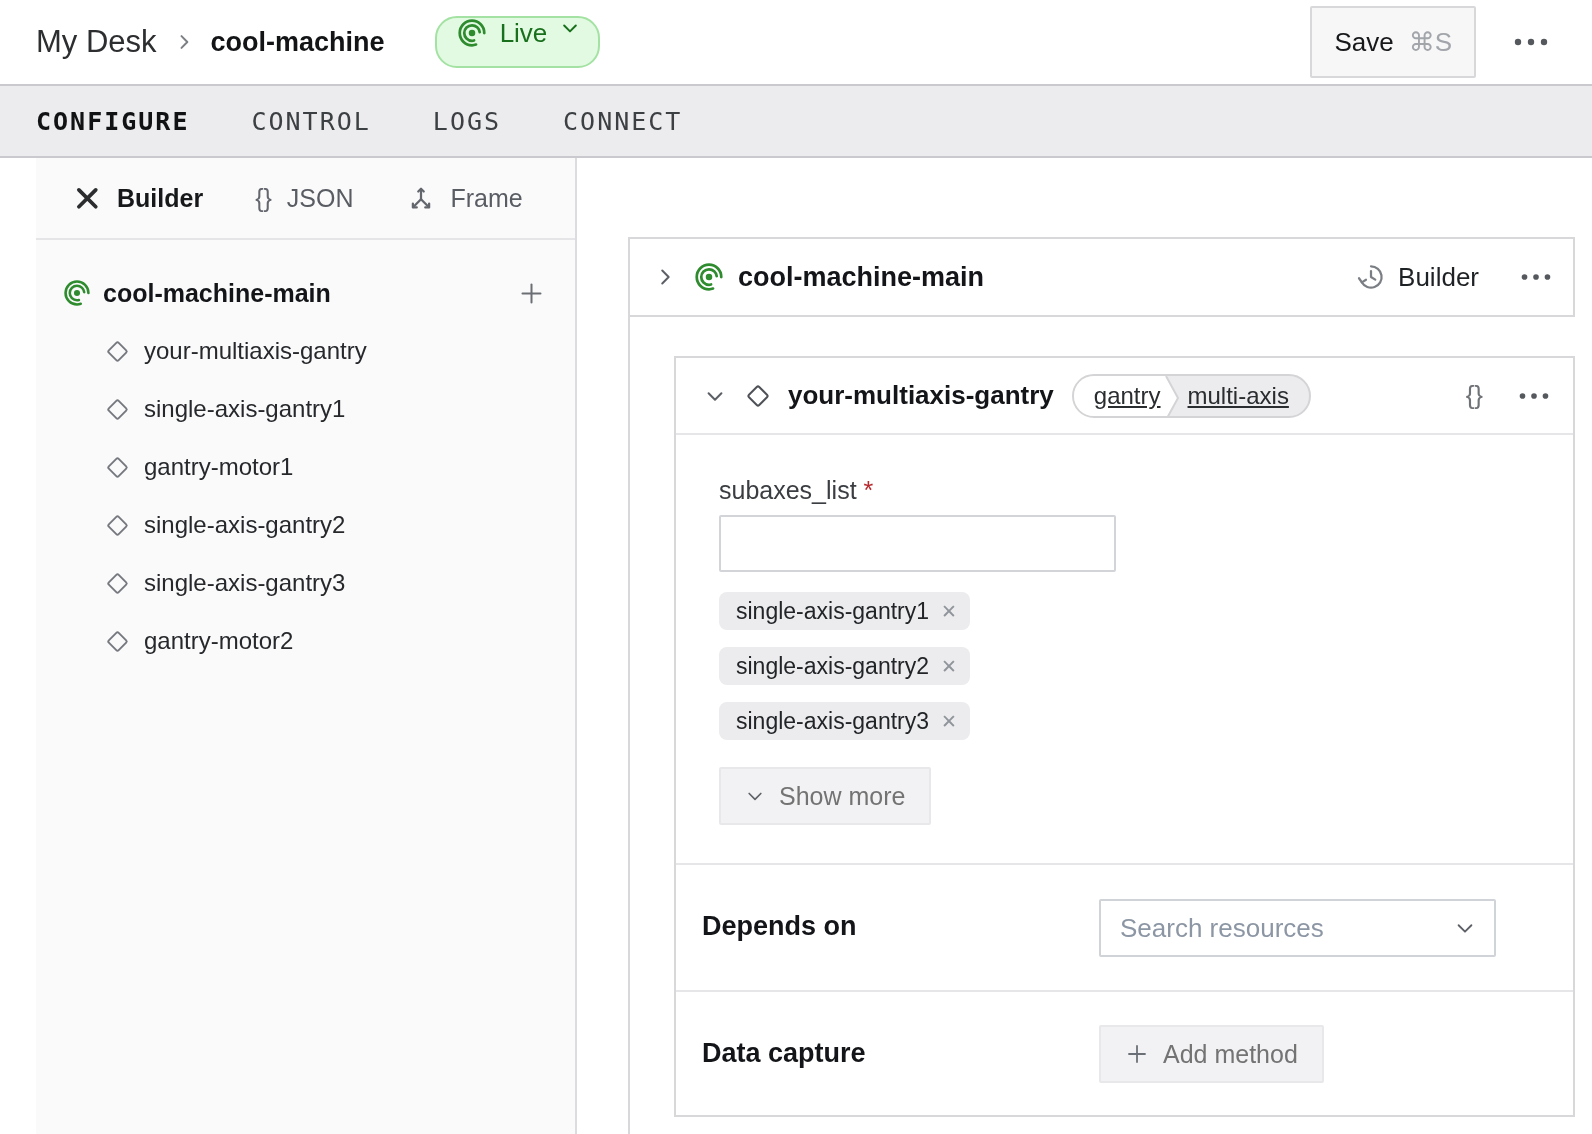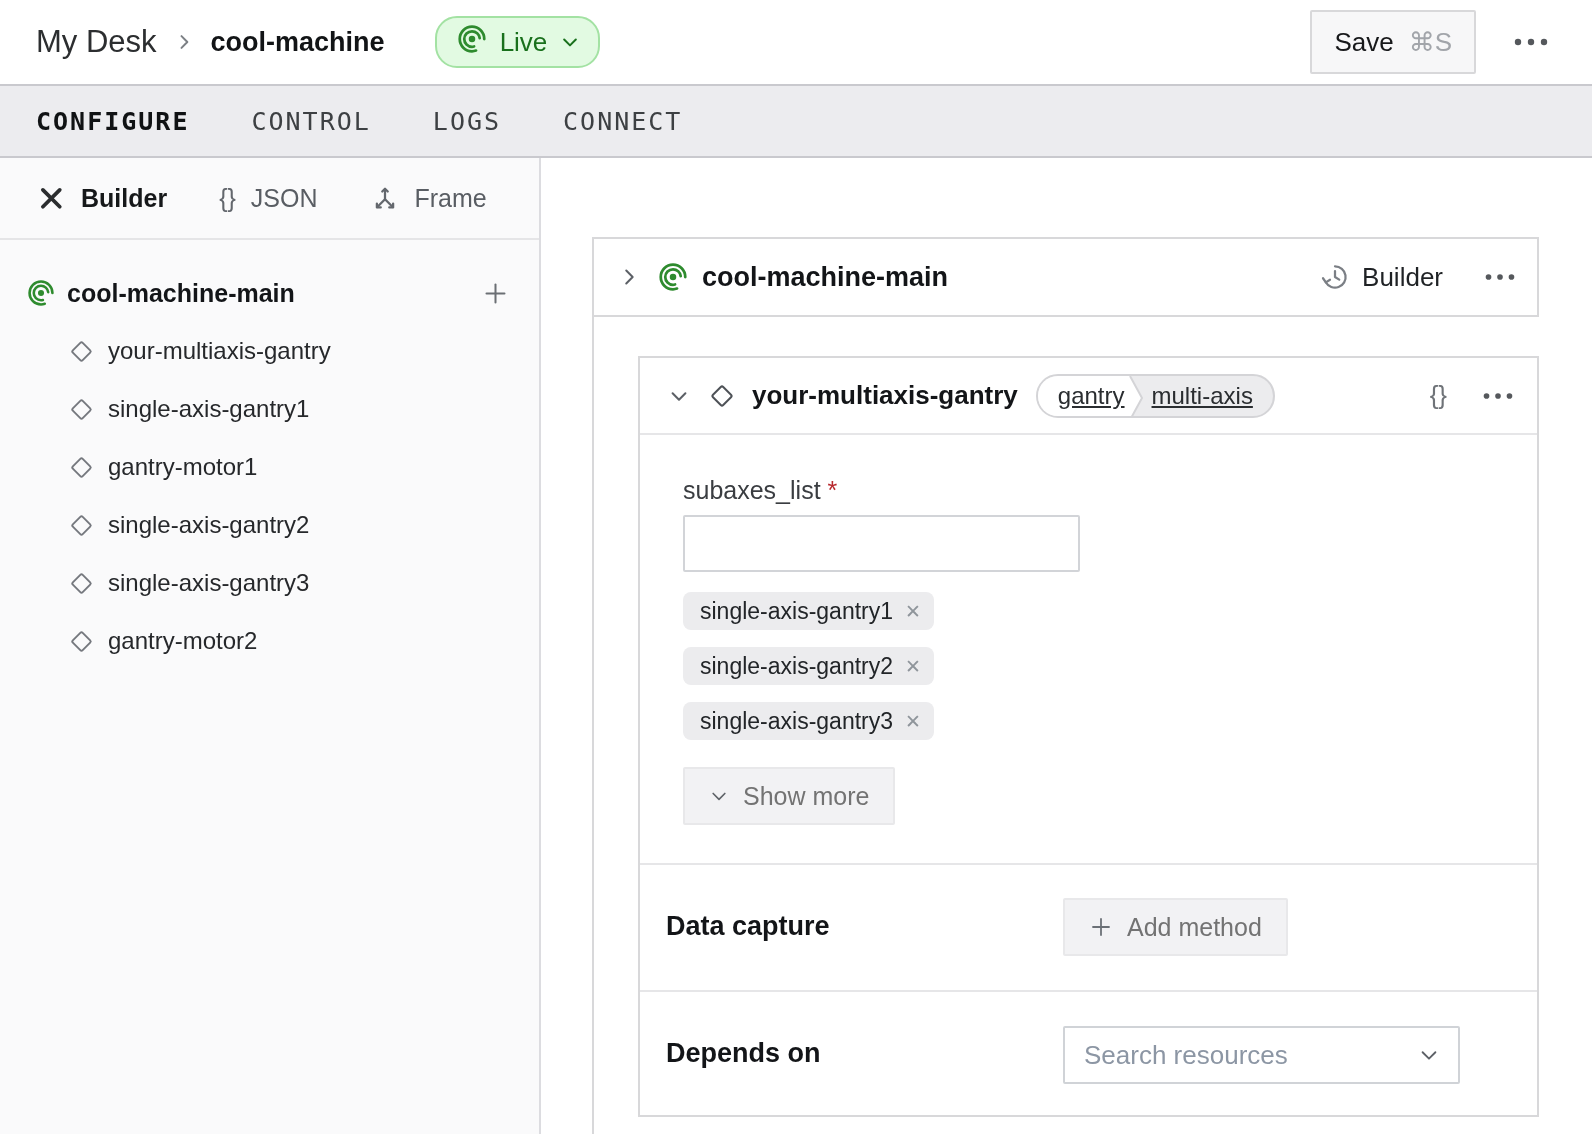--- a/index.html
+++ b/index.html
@@ -5,39 +5,39 @@
   * { box-sizing: border-box; margin: 0; padding: 0; }
   html,body { width:1592px; height:1134px; overflow:hidden; background:#fff;
     font-family:"Liberation Sans", sans-serif; color:#222; }
 
   
   .topbar { height:84px; display:flex; align-items:center; padding:0 44px 0 36px; background:#fff; }
   .crumb-root { font-size:31px; color:#2c2e30; }
   .crumb-sep { margin:0 17px; color:#7c8085; display:flex; align-items:center; }
   .crumb-current { font-size:27px; font-weight:700; color:#121416; }
   .live-pill { margin-left:50px; height:52px; padding:0 18px 0 20px; border-radius:22px;
-    background:#e2fae2; border:2px solid #a3e2a3; display:flex; align-items:center; gap:13px;
+    background:#e2fae2; border:2px solid #a3e2a3; display:flex; gap:13px;
     color:#19701c; font-size:26px; cursor:pointer; }
   .live-pill .bcast { color:#2e8b2e; }
   .top-right { margin-left:auto; display:flex; align-items:center; }
-  .save-btn { height:64px; padding:0 22px; background:#f7f7f8; border:2px solid #d8d8da;
+  .save-btn { height:72px; padding:0 22px; background:#f7f7f8; border:2px solid #d8d8da;
     border-radius:2px; display:flex; align-items:center; gap:15px; font-size:26px; cursor:pointer; }
   .save-btn .save-label { color:#17181a; }
   .save-btn .save-kbd { color:#a2a5aa; }
   .dots-btn { margin-left:38px; color:#55585c; display:flex; align-items:center; cursor:pointer; background:none; border:none; }
 
   
   .tabbar { height:74px; background:#ececef; border-top:2px solid #c9c9ce; border-bottom:2px solid #c9c9ce;
     display:flex; align-items:center; padding:4px 36px; }
   .tab { font-family:"DejaVu Sans Mono", monospace; font-size:25px; letter-spacing:2px;
     color:#3d4043; font-weight:500; margin-right:62px; background:none; border:none; cursor:pointer; }
   .tab.active { color:#101214; font-weight:700; }
 
   
-  .workspace { display:flex; height:976px; }
+  .workspace { display:flex; height:976px;padding-left:36px; }
 
   
   .sidebar { width:541px; background:#fafafb; border-right:2px solid #dcdce0; flex:none; }
   .modebar { height:82px; border-bottom:2px solid #e5e5e7; display:flex; align-items:center; padding:0 36px; }
   .mode { display:flex; align-items:center; gap:15px; font-size:25px; color:#595d63;
     background:none; border:none; cursor:pointer; margin-right:52px; }
   .mode .micon { color:#63676d; display:flex; }
   .mode.active { color:#16181a; font-weight:700; }
   .mode.active .micon { color:#2b2d2f; }
   .tree { padding-top:24px; }
@@ -349,47 +349,47 @@
             <span class="sicon">
               <svg width="20" height="20" viewBox="0 0 24 24" fill="none" stroke="currentColor" stroke-width="2" stroke-linecap="round" stroke-linejoin="round">
                   <path d="M5 9 L12 16 L19 9"></path>
                 </svg>
             </span>
             <span>Show more</span>
           </button>
         </div>
       </div>
 
+      <div class="sec sec-depends sec-border">
+        <div class="sec-label-col">
+          <span class="sec-label">Depends on</span>
+        </div>
+        <div class="val-col">
+          <div class="select-box">
+            <span class="placeholder">Search resources</span>
+            <span class="schev">
+              <svg width="22" height="22" viewBox="0 0 24 24" fill="none" stroke="currentColor" stroke-width="2" stroke-linecap="round" stroke-linejoin="round">
+                  <path d="M5 9 L12 16 L19 9"></path>
+                </svg>
+            </span>
+          </div>
+        </div>
+      </div>
+
       <div class="sec sec-capture sec-border">
         <div class="sec-label-col">
           <span class="sec-label">Data capture</span>
         </div>
         <div class="val-col">
           <button class="gray-btn add-method-btn">
             <span class="plus-sm">
               <svg width="24" height="24" viewBox="0 0 24 24" fill="none" stroke="currentColor" stroke-width="1.8" stroke-linecap="round">
                   <path d="M12 4 V20"></path>
                   <path d="M4 12 H20"></path>
                 </svg>
             </span>
             <span>Add method</span>
           </button>
         </div>
       </div>
-
-      <div class="sec sec-depends sec-border">
-        <div class="sec-label-col">
-          <span class="sec-label">Depends on</span>
-        </div>
-        <div class="val-col">
-          <div class="select-box">
-            <span class="placeholder">Search resources</span>
-            <span class="schev">
-              <svg width="22" height="22" viewBox="0 0 24 24" fill="none" stroke="currentColor" stroke-width="2" stroke-linecap="round" stroke-linejoin="round">
-                  <path d="M5 9 L12 16 L19 9"></path>
-                </svg>
-            </span>
-          </div>
-        </div>
-      </div>
     </section>
   </main>
 </div>
 
 </body></html>

